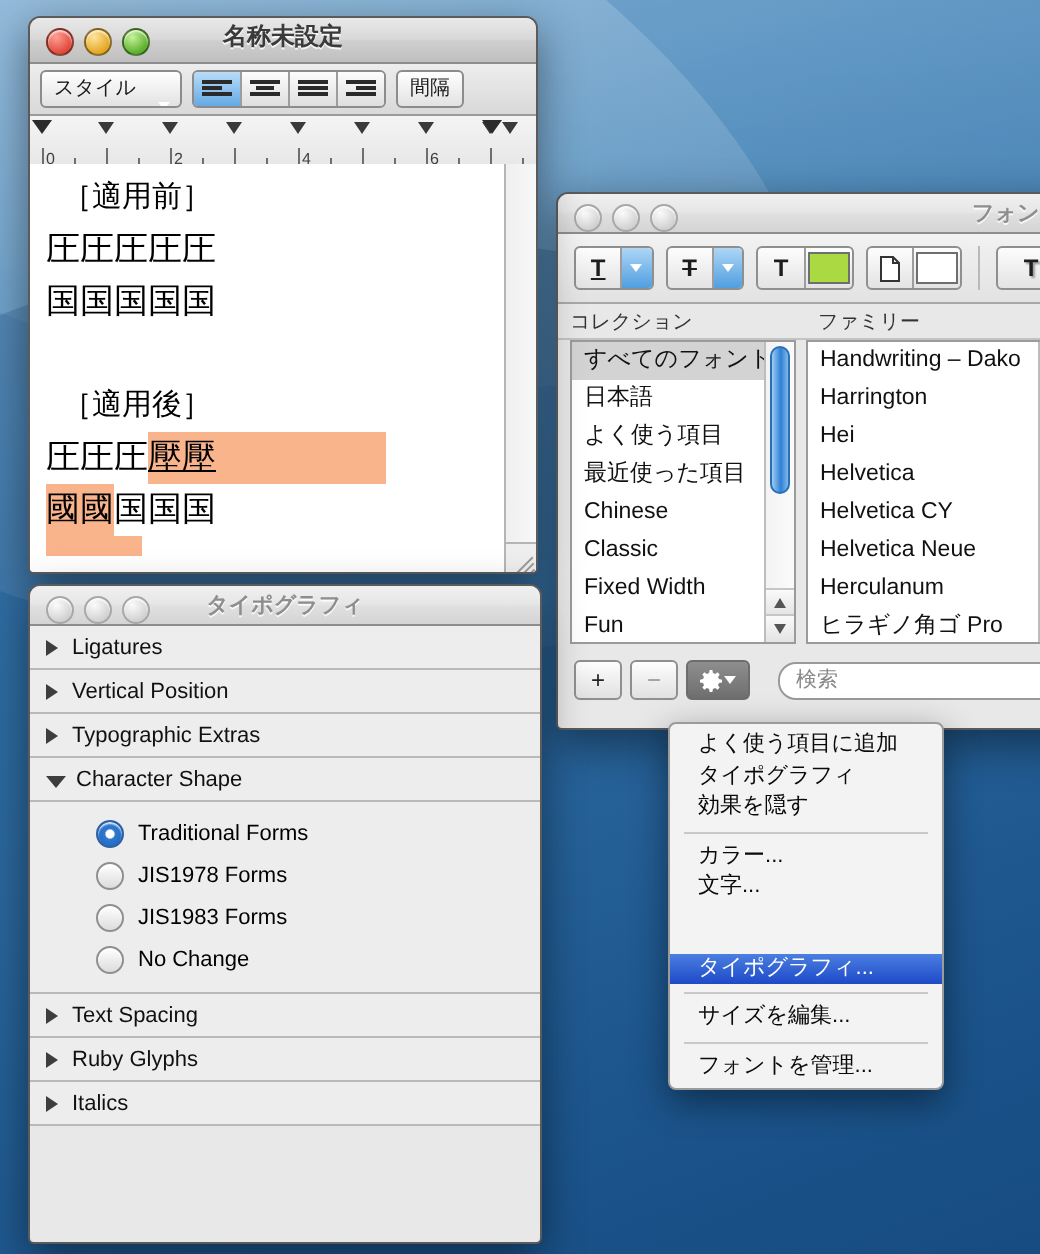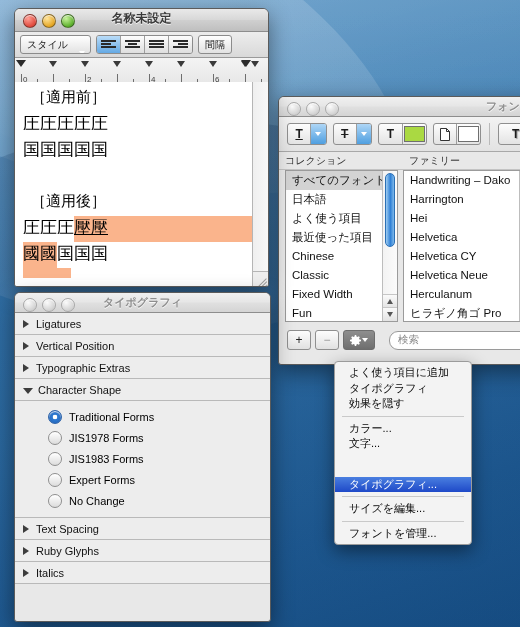--- a/index.html
+++ b/index.html
@@ -83,21 +83,21 @@
   .tick.maj{height:9px;} .tick.min{height:4px;}
   .rnum{position:absolute;bottom:-1px;font-size:8px;color:#404040;}
   .marker{position:absolute;top:3px;width:0;height:0;
      border-left:4px solid transparent;border-right:4px solid transparent;
      border-top:6px solid #3a3a3a;}
   .markerL{position:absolute;top:2px;width:0;height:0;
      border-left:5px solid transparent;border-right:5px solid transparent;
      border-top:7px solid #2b2b2b;}
   #docpage{position:absolute;left:0;right:0;top:73px;bottom:0;background:#fff;}
   #doctext{position:absolute;left:0;right:15px;top:0;bottom:0;padding:4px 0 0 8px;
-     font-family:Liberation Mono, monospace;overflow:hidden;}
+     font-family:Liberation Sans, sans-serif;overflow:hidden;}
   .tline{height:26px;line-height:26px;font-size:17px;white-space:nowrap;color:#000;}
   .tline.head{font-size:15px;padding-left:8px;}
   .hl-run{background:#fab48c;display:inline-block;}
   .vscroll{position:absolute;right:0;top:0;bottom:14px;width:15px;
      background:linear-gradient(90deg,#efefef,#f8f8f8);border-left:1px solid #b5b5b5;}
   .grip{position:absolute;right:0;bottom:0;width:15px;height:14px;
      background:#eee;border-left:1px solid #b5b5b5;border-top:1px solid #b5b5b5;
      overflow:hidden;}
   .grip i{position:absolute;right:1px;height:1px;background:#9a9a9a;transform:rotate(-45deg);}
   .grip i:nth-child(1){width:11px;bottom:3px;right:0px;}
@@ -422,24 +422,20 @@
         <div class="rrow">
           <span class="radio"></span>
           <span>JIS1978 Forms</span>
         </div>
         <div class="rrow">
           <span class="radio"></span>
           <span>JIS1983 Forms</span>
         </div>
         <div class="rrow">
           <span class="radio"></span>
-          <span>Expert Forms</span>
-        </div>
-        <div class="rrow">
-          <span class="radio"></span>
           <span>No Change</span>
         </div>
       </div>
       <div class="trow">
         <span class="tri"></span>
         <span>Text Spacing</span>
       </div>
       <div class="trow">
         <span class="tri"></span>
         <span>Ruby Glyphs</span>

